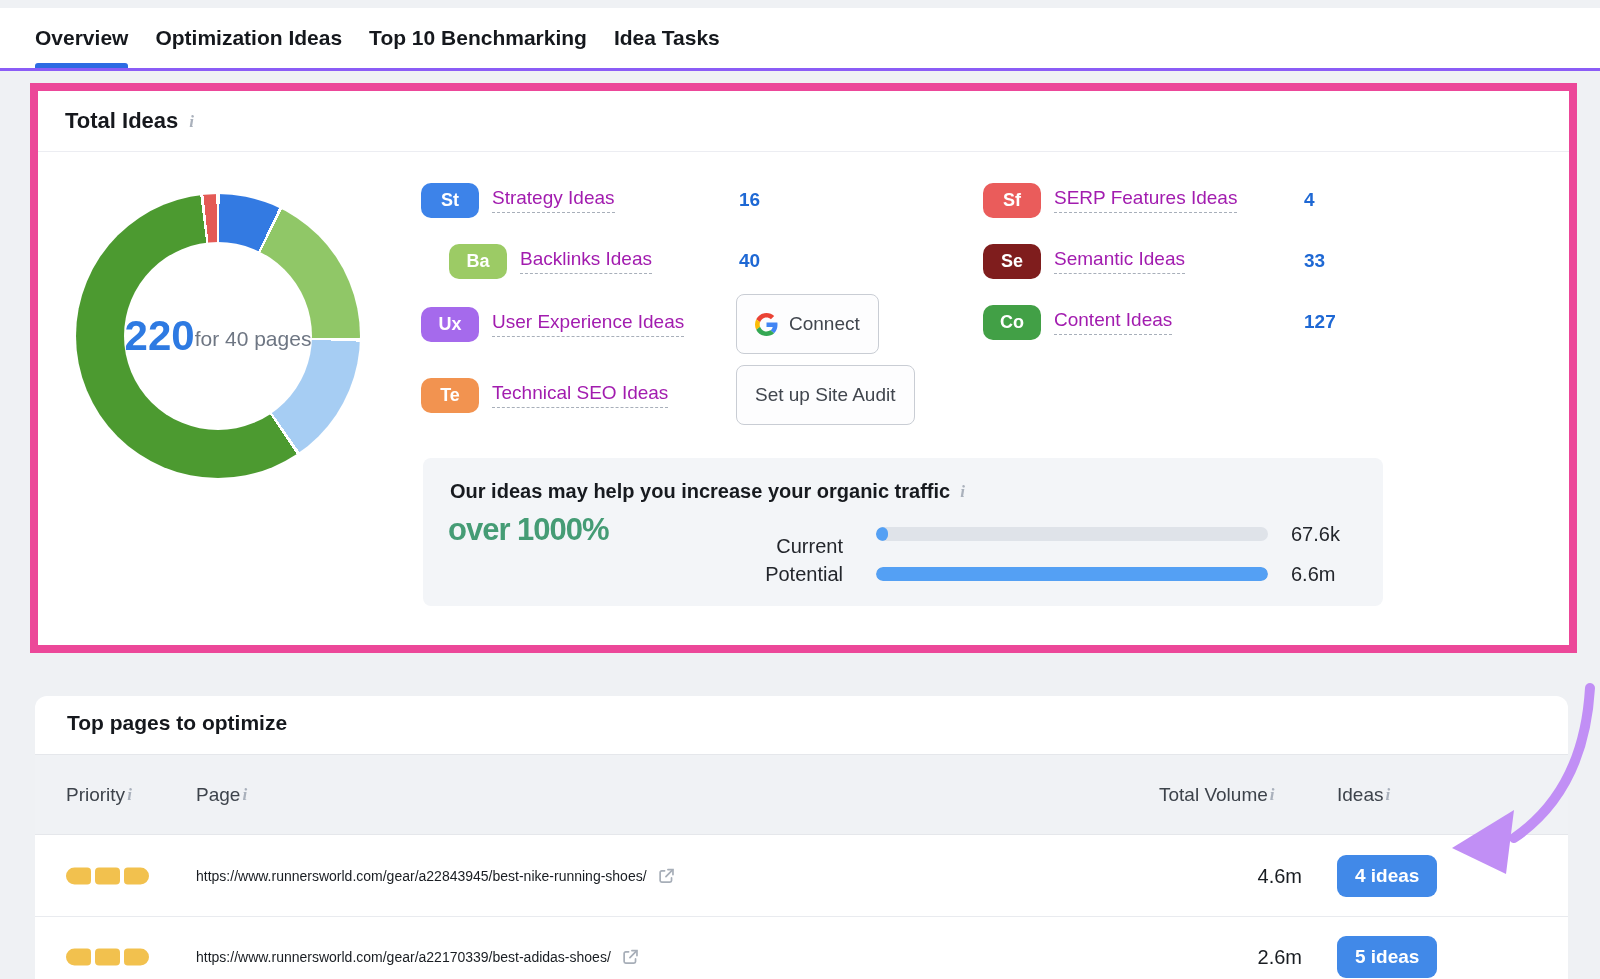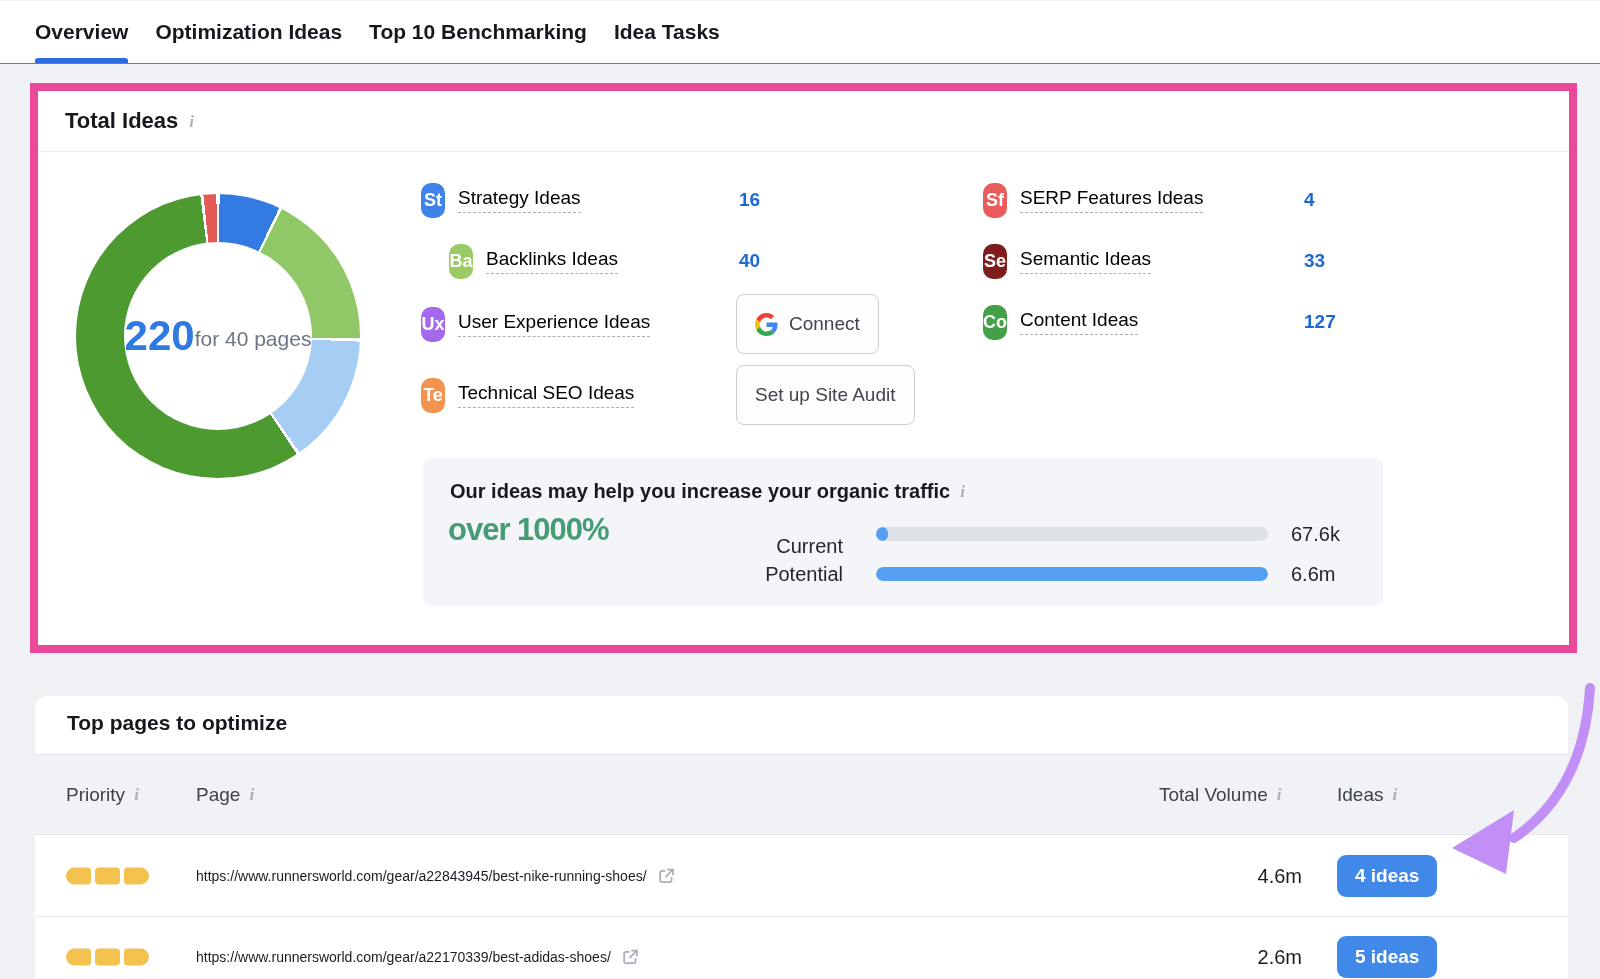--- a/index.html
+++ b/index.html
@@ -1,57 +1,57 @@
 <!DOCTYPE html>
 <html><head>
 <meta charset="utf-8">
 <style>
   html,body{margin:0;padding:0;background:#eff1f4;font-family:"Liberation Sans",sans-serif;}
   .page{position:relative;width:1600px;height:979px;overflow:hidden;background:#eff1f4;}
 
   
-  .topnav{position:absolute;left:0;top:1px;width:100%;height:63px;background:#fff;border-bottom:1px solid #8b5cf6;display:flex;align-items:stretch;padding-left:35px;box-sizing:border-box;gap:27px;}
+  .topnav{position:absolute;left:0;top:8px;width:100%;height:63px;background:#fff;border-bottom:3px solid #8b5cf6;display:flex;align-items:stretch;padding-left:35px;box-sizing:border-box;gap:27px;}
   .tab{position:relative;display:flex;align-items:center;font-size:21px;font-weight:600;color:#15181d;cursor:pointer;white-space:nowrap;}
   .tab.active::after{content:'';position:absolute;left:0;right:0;bottom:0;height:5px;background:#2c6be3;border-radius:3px 3px 0 0;}
 
   
   .frame{position:absolute;left:30px;top:83px;width:1547px;height:570px;box-sizing:border-box;border:8px solid #ec4899;background:#fff;}
   .card-head{height:60px;display:flex;align-items:center;gap:11px;padding-left:27px;border-bottom:1px solid #ecedf2;}
   .card-title{font-size:22px;font-weight:700;color:#16181d;}
   .info{font-size:17px;font-weight:700;color:#aab1bc;font-family:"Liberation Serif",serif;font-style:italic;cursor:pointer;line-height:1;}
 
   
   .donut-wrap{position:absolute;left:38px;top:103px;width:284px;height:284px;}
   .donut{position:absolute;inset:0;border-radius:50%;}
   .donut-hole{position:absolute;inset:48px;background:#fff;border-radius:50%;display:flex;flex-direction:row;align-items:center;justify-content:center;}
   .donut-num{font-size:42px;font-weight:700;color:#2e7ae2;line-height:1;}
   .donut-sub{font-size:21px;color:#6e7683;margin-top:6px;}
 
   
   .irow{position:absolute;height:44px;display:flex;align-items:center;}
-  .badge{width:24px;height:35px;border-radius:10px;color:#fff;font-size:18px;font-weight:700;display:flex;align-items:center;justify-content:center;flex:0 0 auto;}
-  .ilabel{margin-left:13px;font-size:19px;color:#000000;border-bottom:1px dashed #a8afba;padding-bottom:3px;cursor:pointer;white-space:nowrap;}
+  .badge{width:58px;height:35px;border-radius:10px;color:#fff;font-size:18px;font-weight:700;display:flex;align-items:center;justify-content:center;flex:0 0 auto;}
+  .ilabel{margin-left:13px;font-size:19px;color:#a21caf;border-bottom:1px dashed #a8afba;padding-bottom:3px;cursor:pointer;white-space:nowrap;}
   .icount{position:absolute;top:50%;transform:translateY(-50%);font-size:19px;font-weight:700;color:#1e68d4;}
   .l .icount{left:318px;} .r .icount{left:321px;}
   .gbtn{position:absolute;left:315px;top:50%;transform:translateY(-50%);height:60px;display:flex;align-items:center;gap:11px;padding:0 18px;background:#fdfdfe;border:1px solid #c9cdd4;border-radius:8px;font-size:19px;color:#41464e;cursor:pointer;white-space:nowrap;font-family:inherit;}
 
   
   .traffic{position:absolute;left:385px;top:367px;width:960px;height:148px;background:#f3f5f8;border-radius:8px;}
   .t-title{position:absolute;left:27px;top:22px;font-size:20px;font-weight:700;color:#171a1f;display:flex;align-items:center;gap:10px;}
   .t-big{position:absolute;left:25px;top:54px;font-size:31px;font-weight:700;color:#459c75;letter-spacing:-1px;}
   .t-label{position:absolute;left:300px;width:120px;text-align:right;font-size:20px;color:#23262c;}
   .t-bar{position:absolute;left:453px;width:392px;height:14px;border-radius:7px;background:#dfe3e9;overflow:hidden;}
   .t-fill{height:100%;background:#54a0f4;border-radius:7px;}
   .t-val{position:absolute;left:868px;font-size:20px;color:#23262c;}
 
   
   .pages-card{position:absolute;left:35px;top:668px;width:1533px;height:311px;background:#fff;border-radius:12px 12px 0 0;margin-top:28px;}
   .tp-title{position:absolute;left:32px;top:15px;font-size:21px;font-weight:700;color:#15181d;}
   .tp-head{position:absolute;left:0;right:0;top:58px;height:81px;background:#f0f2f5;border-top:1px solid #e5e7eb;border-bottom:1px solid #e5e7eb;box-sizing:border-box;}
-  .th{position:absolute;top:0;height:100%;display:flex;align-items:center;gap:9px;font-size:19px;color:#3d434b;}
+  .th{position:absolute;top:0;height:100%;display:flex;align-items:center;gap:2px;font-size:19px;color:#3d434b;}
   .tp-row{position:absolute;left:0;right:0;height:81px;border-bottom:1px solid #e9ebef;}
   .prio{position:absolute;left:31px;top:50%;transform:translateY(-50%);display:flex;gap:4px;}
   .seg{width:25px;height:17px;background:#f2c14e;border-radius:4px;}
   .seg:first-child{border-radius:9px 4px 4px 9px;}
   .seg:last-child{border-radius:4px 9px 9px 4px;}
   .url{position:absolute;left:161px;top:50%;transform:translateY(-50%);display:flex;align-items:center;gap:10px;font-size:14px;color:#191d22;cursor:pointer;white-space:nowrap;}
   .ext{width:19px;height:19px;flex:0 0 auto;cursor:pointer;}
   .vol{position:absolute;left:1110px;width:157px;text-align:right;top:50%;transform:translateY(-50%);font-size:20px;color:#191d22;}
   .ideas-btn{position:absolute;left:1302px;top:50%;transform:translateY(-50%);height:42px;padding:0 18px;background:#4189e8;border:none;border-radius:9px;color:#fff;font-size:19px;font-weight:700;display:flex;align-items:center;cursor:pointer;font-family:inherit;}
 

